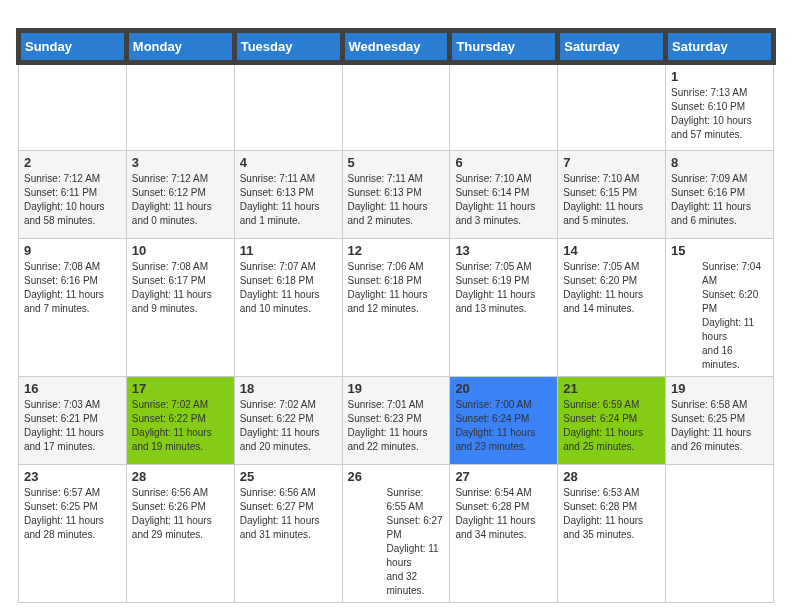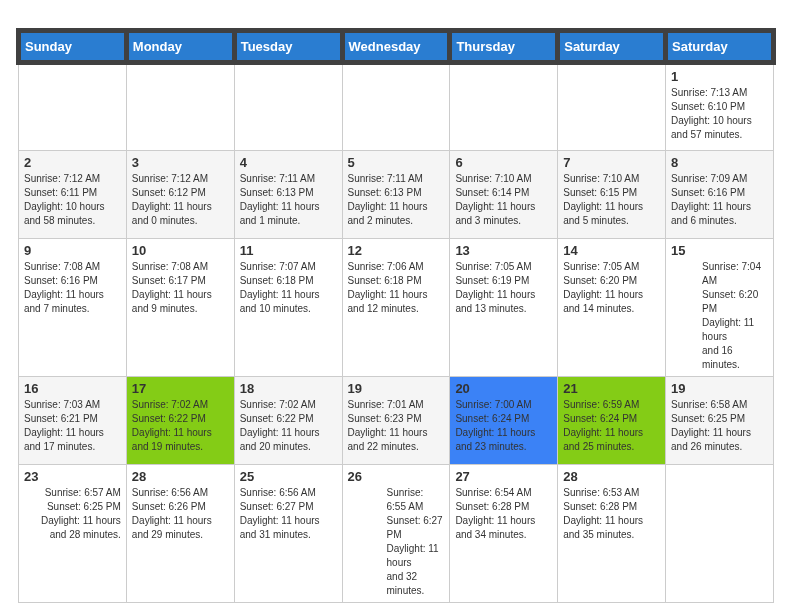--- a/index.html
+++ b/index.html
@@ -260,21 +260,21 @@
           <span class="day-num">19</span>
           <div class="day-info" style="white-space: pre-line;">Sunrise: 6:58 AM
 Sunset: 6:25 PM
 Daylight: 11 hours
 and 26 minutes.</div>
         </td>
       </tr>
       <tr>
         <td>
           <span class="day-num">23</span>
-          <div class="day-info" style="white-space: pre-line; text-align: right;">Sunrise: 6:57 AM
+          <div class="day-info" style="white-space: pre-line;">Sunrise: 6:57 AM
 Sunset: 6:25 PM
 Daylight: 11 hours
 and 28 minutes.</div>
         </td>
         <td>
           <span class="day-num">28</span>
           <div class="day-info" style="white-space: pre-line;">Sunrise: 6:56 AM
 Sunset: 6:26 PM
 Daylight: 11 hours
 and 29 minutes.</div>

